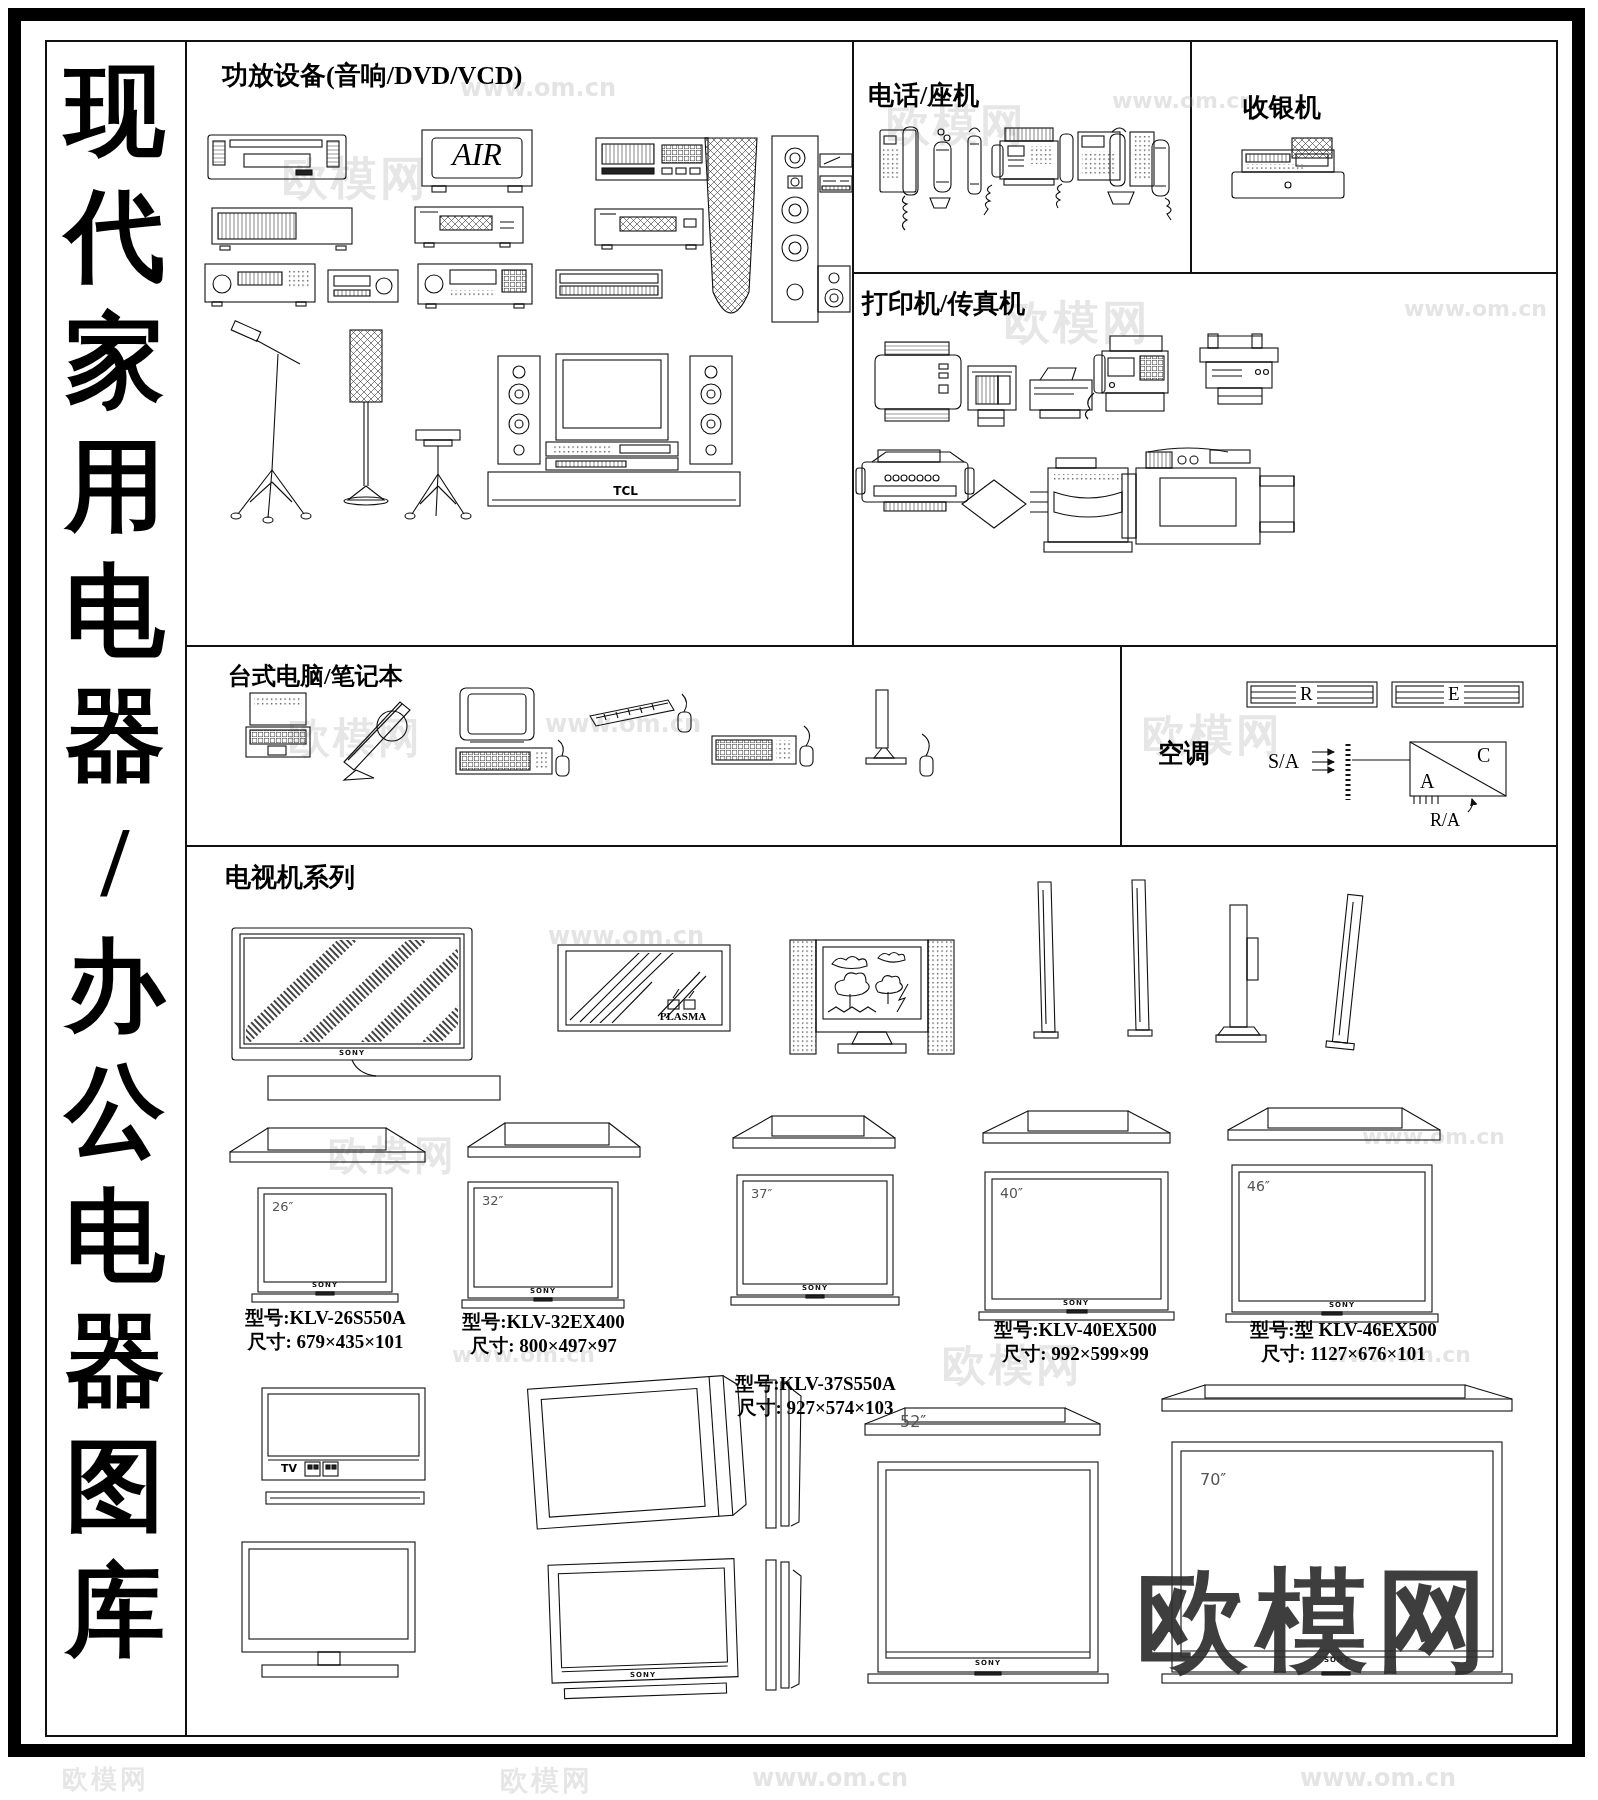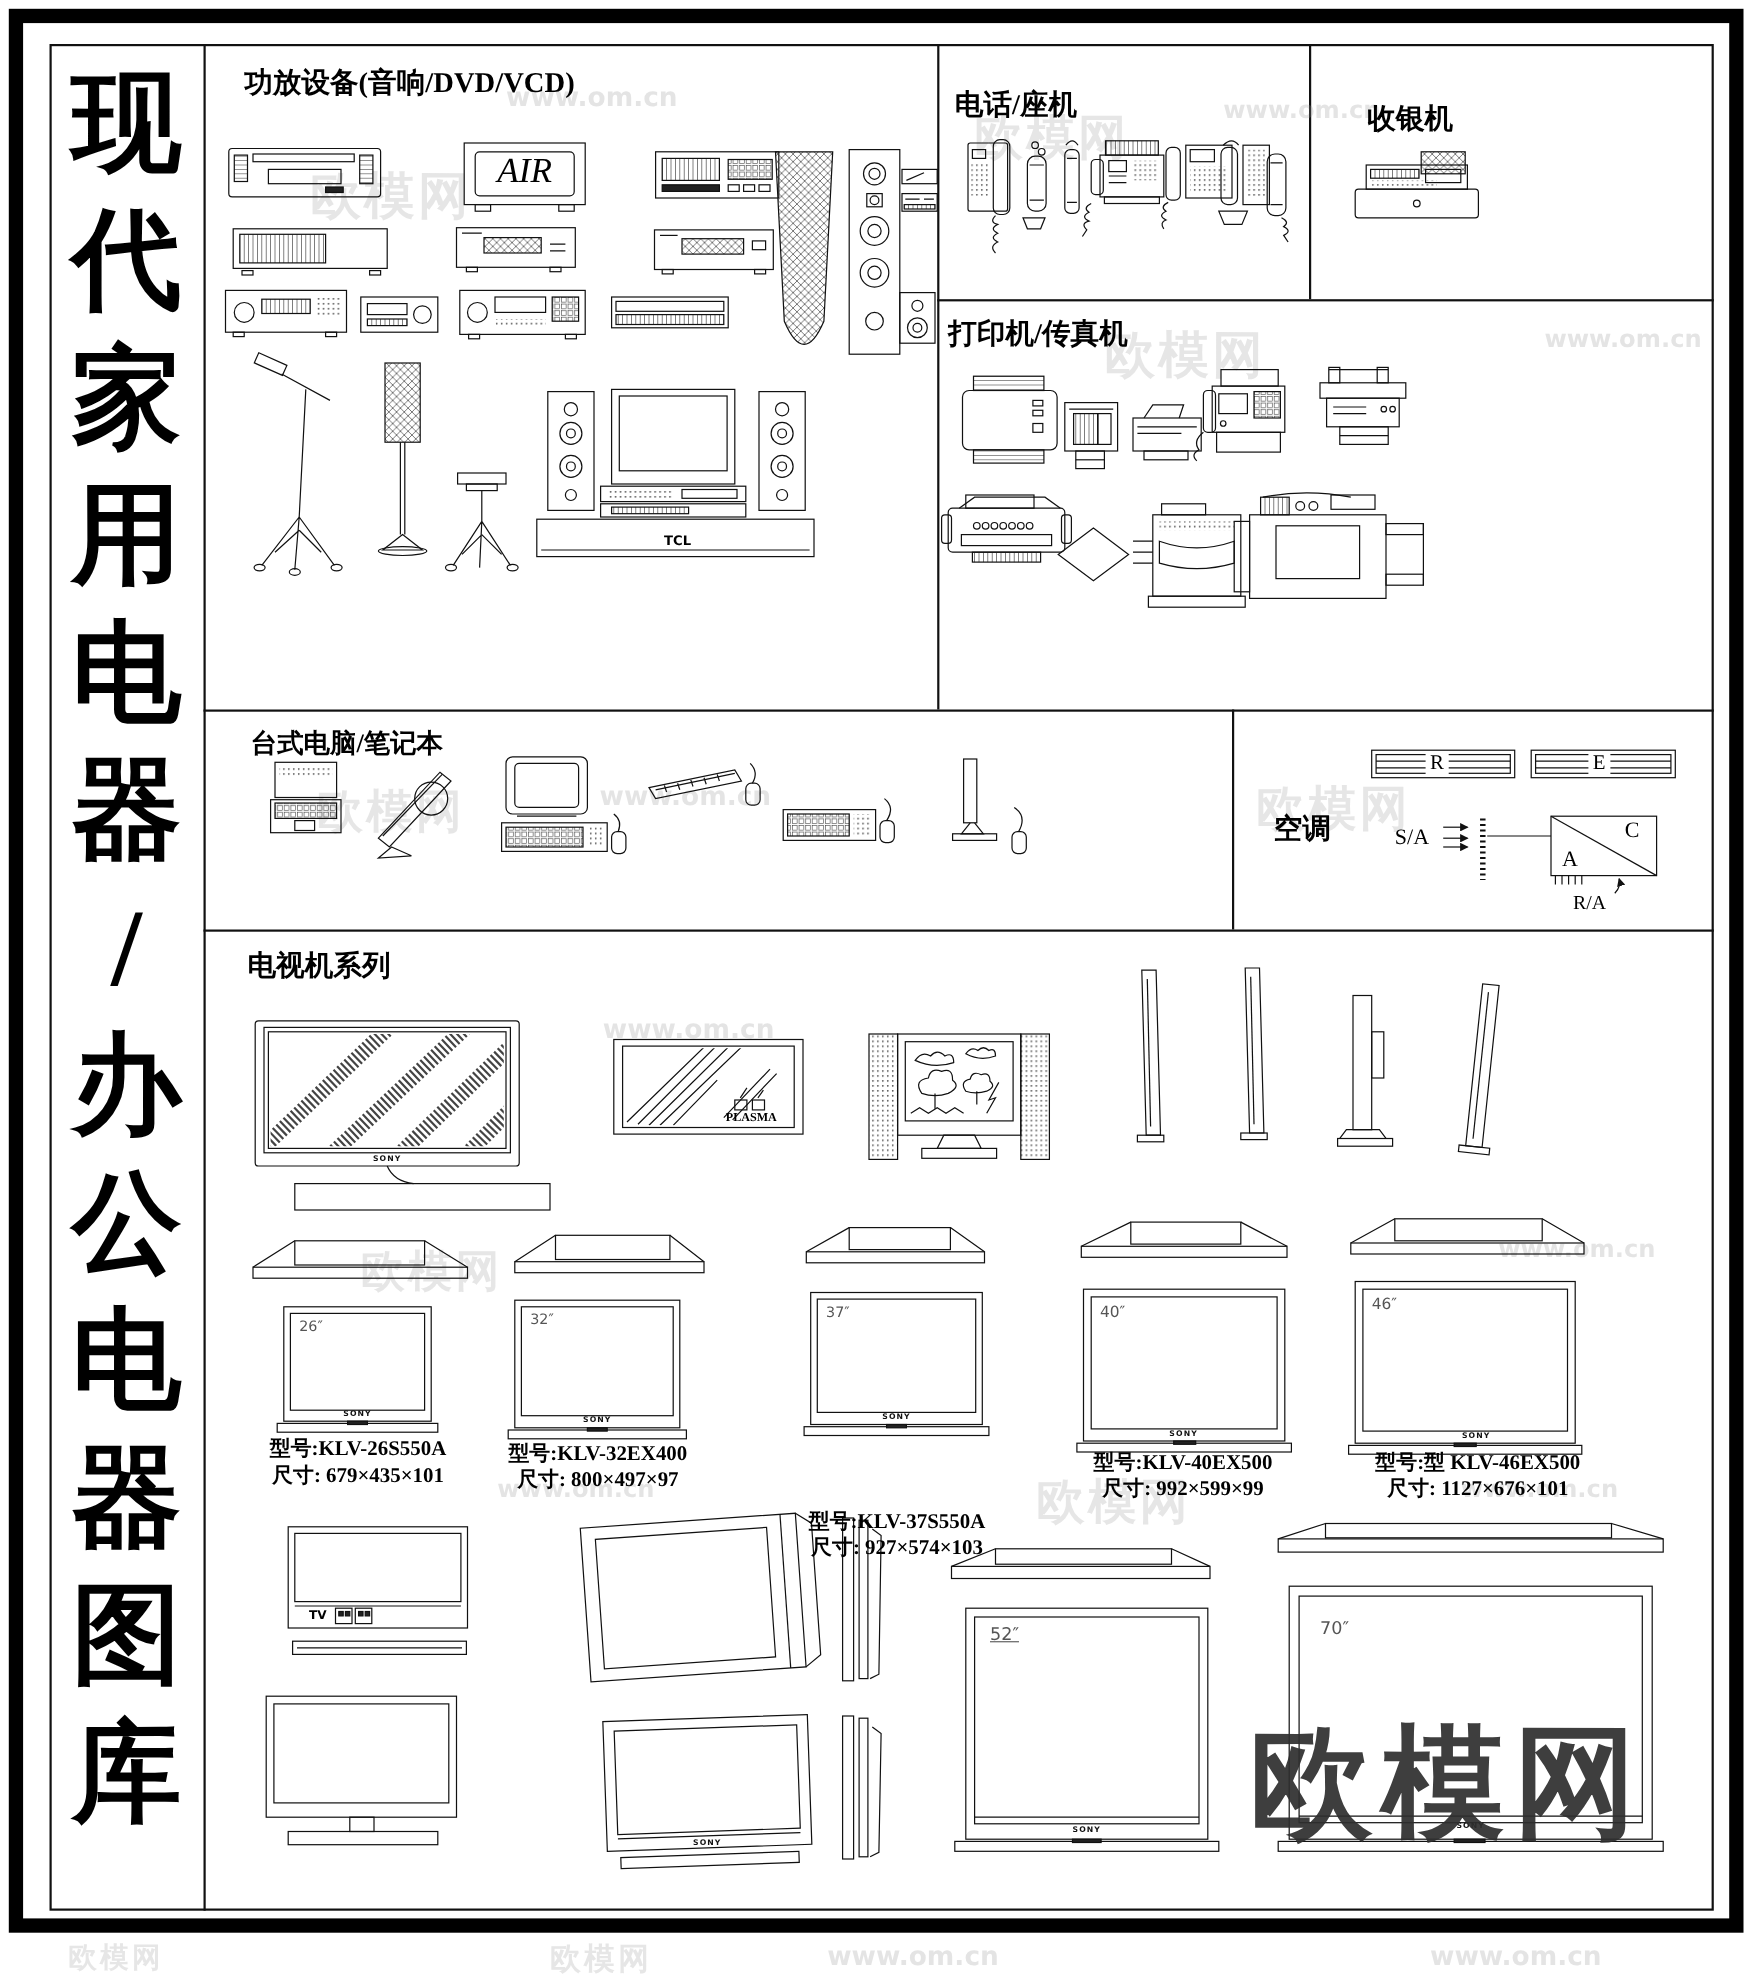--- a/index.html
+++ b/index.html
@@ -645,38 +645,38 @@
 
   <div class="t title" style="left:222px;top:58px;text-align:center;">功放设备(音响/DVD/VCD)</div>
   <div class="t title" style="left:868px;top:78px;">电话/座机</div>
   <div class="t title" style="left:1243px;top:90px;">收银机</div>
   <div class="t title" style="left:862px;top:286px;">打印机/传真机</div>
   <div class="t title-sm" style="left:228px;top:660px;">台式电脑/笔记本</div>
   <div class="t title" style="left:1158px;top:736px;">空调</div>
   <div class="t title" style="left:225px;top:860px;">电视机系列</div>
 
   <div class="t" style="left:432px;top:136px;width:90px;text-align:center;font-size:32px;font-style:italic;">AIR</div>
-  <div class="t" style="left:594px;top:484px;width:44px;text-align:center;font-size:12px;font-weight:700;font-family:'DejaVu Sans',sans-serif;">TCL</div>
+  <div class="t" style="left:594px;top:484px;width:44px;text-align:right;font-size:12px;font-weight:700;font-family:'DejaVu Sans',sans-serif;">TCL</div>
 
   <div class="t onwhite" style="left:1296px;top:683px;font-size:19px;">R</div>
   <div class="t onwhite" style="left:1444px;top:683px;font-size:19px;">E</div>
   <div class="t" style="left:1268px;top:750px;font-size:20px;">S/A</div>
   <div class="t" style="left:1420px;top:770px;font-size:20px;">A</div>
   <div class="t" style="left:1477px;top:744px;font-size:20px;">C</div>
   <div class="t" style="left:1430px;top:810px;font-size:18px;">R/A</div>
 
   <div class="t" style="left:648px;top:1010px;width:70px;text-align:center;font-size:11px;font-weight:700;">PLASMA</div>
   <div class="t" style="left:281px;top:1462px;font-size:11px;font-weight:700;font-family:'DejaVu Sans',sans-serif;">TV</div>
 
   <div class="t sz" style="left:272px;top:1199px;font-size:13px;">26″</div>
   <div class="t sz" style="left:482px;top:1193px;font-size:13px;">32″</div>
   <div class="t sz" style="left:751px;top:1186px;font-size:13px;">37″</div>
   <div class="t sz" style="left:1000px;top:1185px;font-size:14px;">40″</div>
   <div class="t sz" style="left:1247px;top:1178px;font-size:14px;">46″</div>
-  <div class="t sz" style="left:900px;top:1476px;font-size:16px;text-decoration:underline;">52″</div>
+  <div class="t sz" style="left:900px;top:1412px;font-size:16px;">52″</div>
   <div class="t sz" style="left:1200px;top:1470px;font-size:16px;">70″</div>
 
   <div class="abs sony" style="left:330px;top:1049px;width:44px;">SONY</div>
   <div class="abs sony" style="left:303px;top:1281px;width:44px;">SONY</div>
   <div class="abs sony" style="left:521px;top:1287px;width:44px;">SONY</div>
   <div class="abs sony" style="left:793px;top:1284px;width:44px;">SONY</div>
   <div class="abs sony" style="left:1054px;top:1299px;width:44px;">SONY</div>
   <div class="abs sony" style="left:1320px;top:1301px;width:44px;">SONY</div>
   <div class="abs sony" style="left:966px;top:1659px;width:44px;">SONY</div>
   <div class="abs sony" style="left:1315px;top:1656px;width:44px;">SONY</div>

